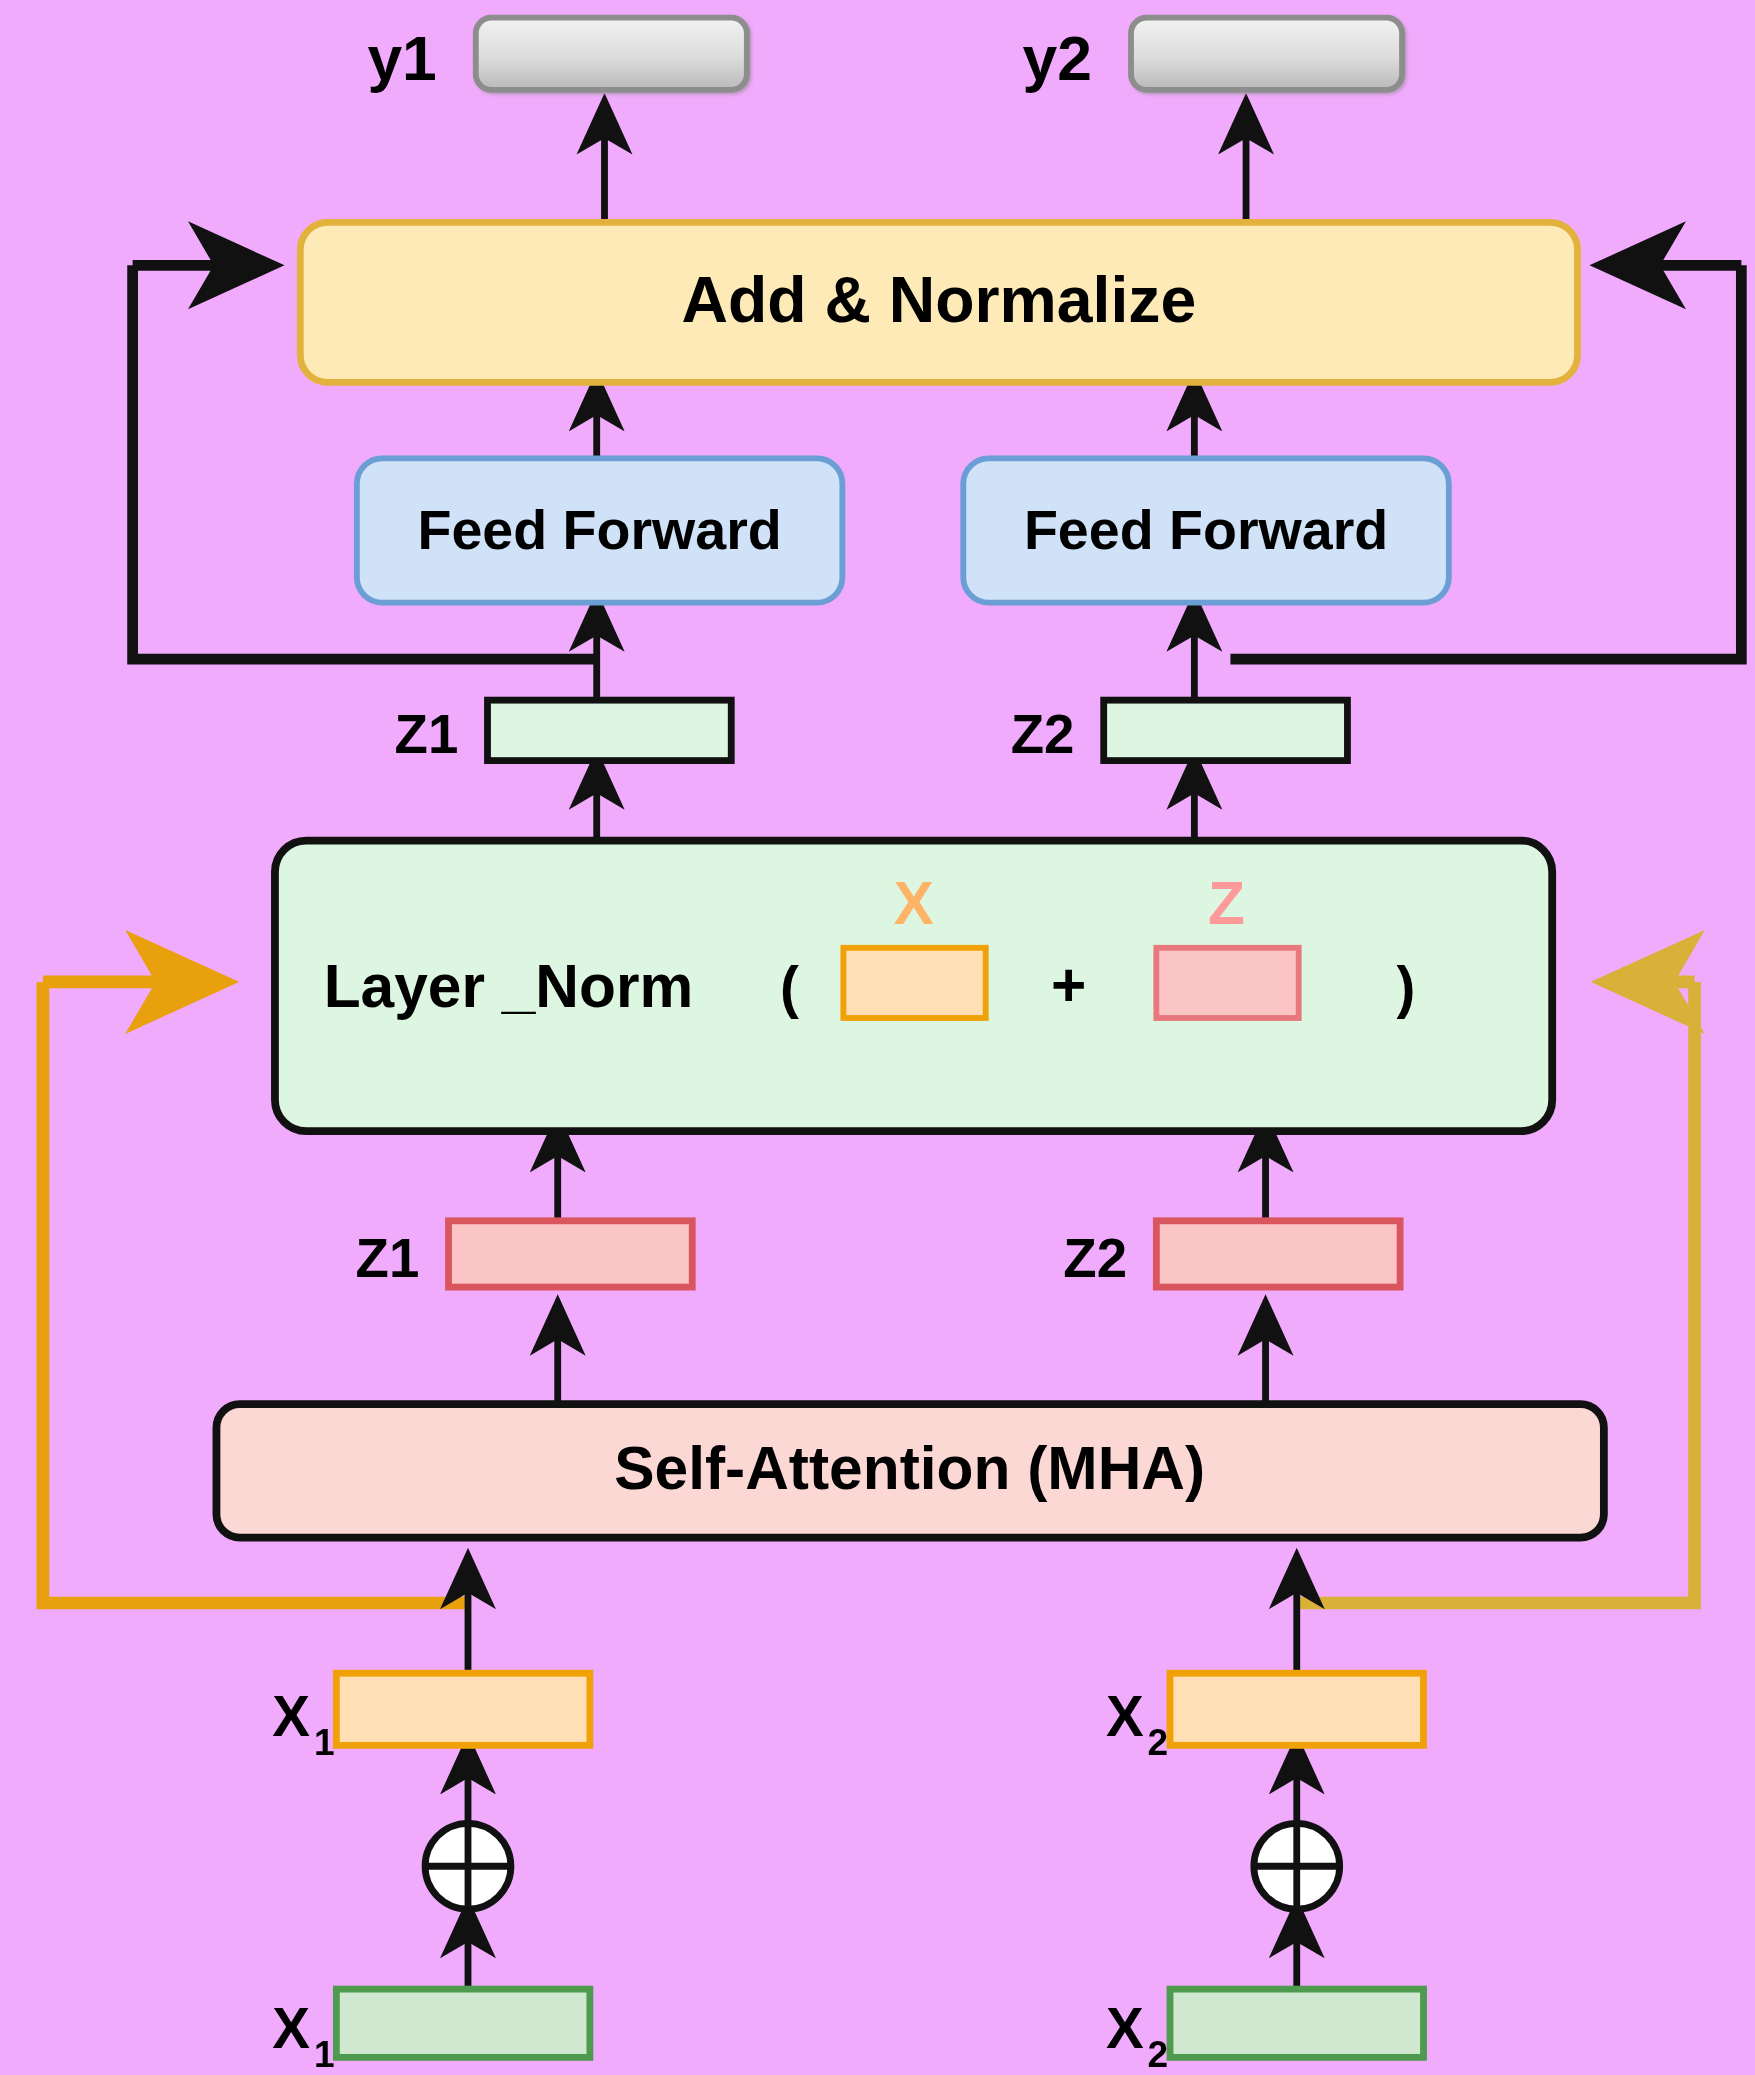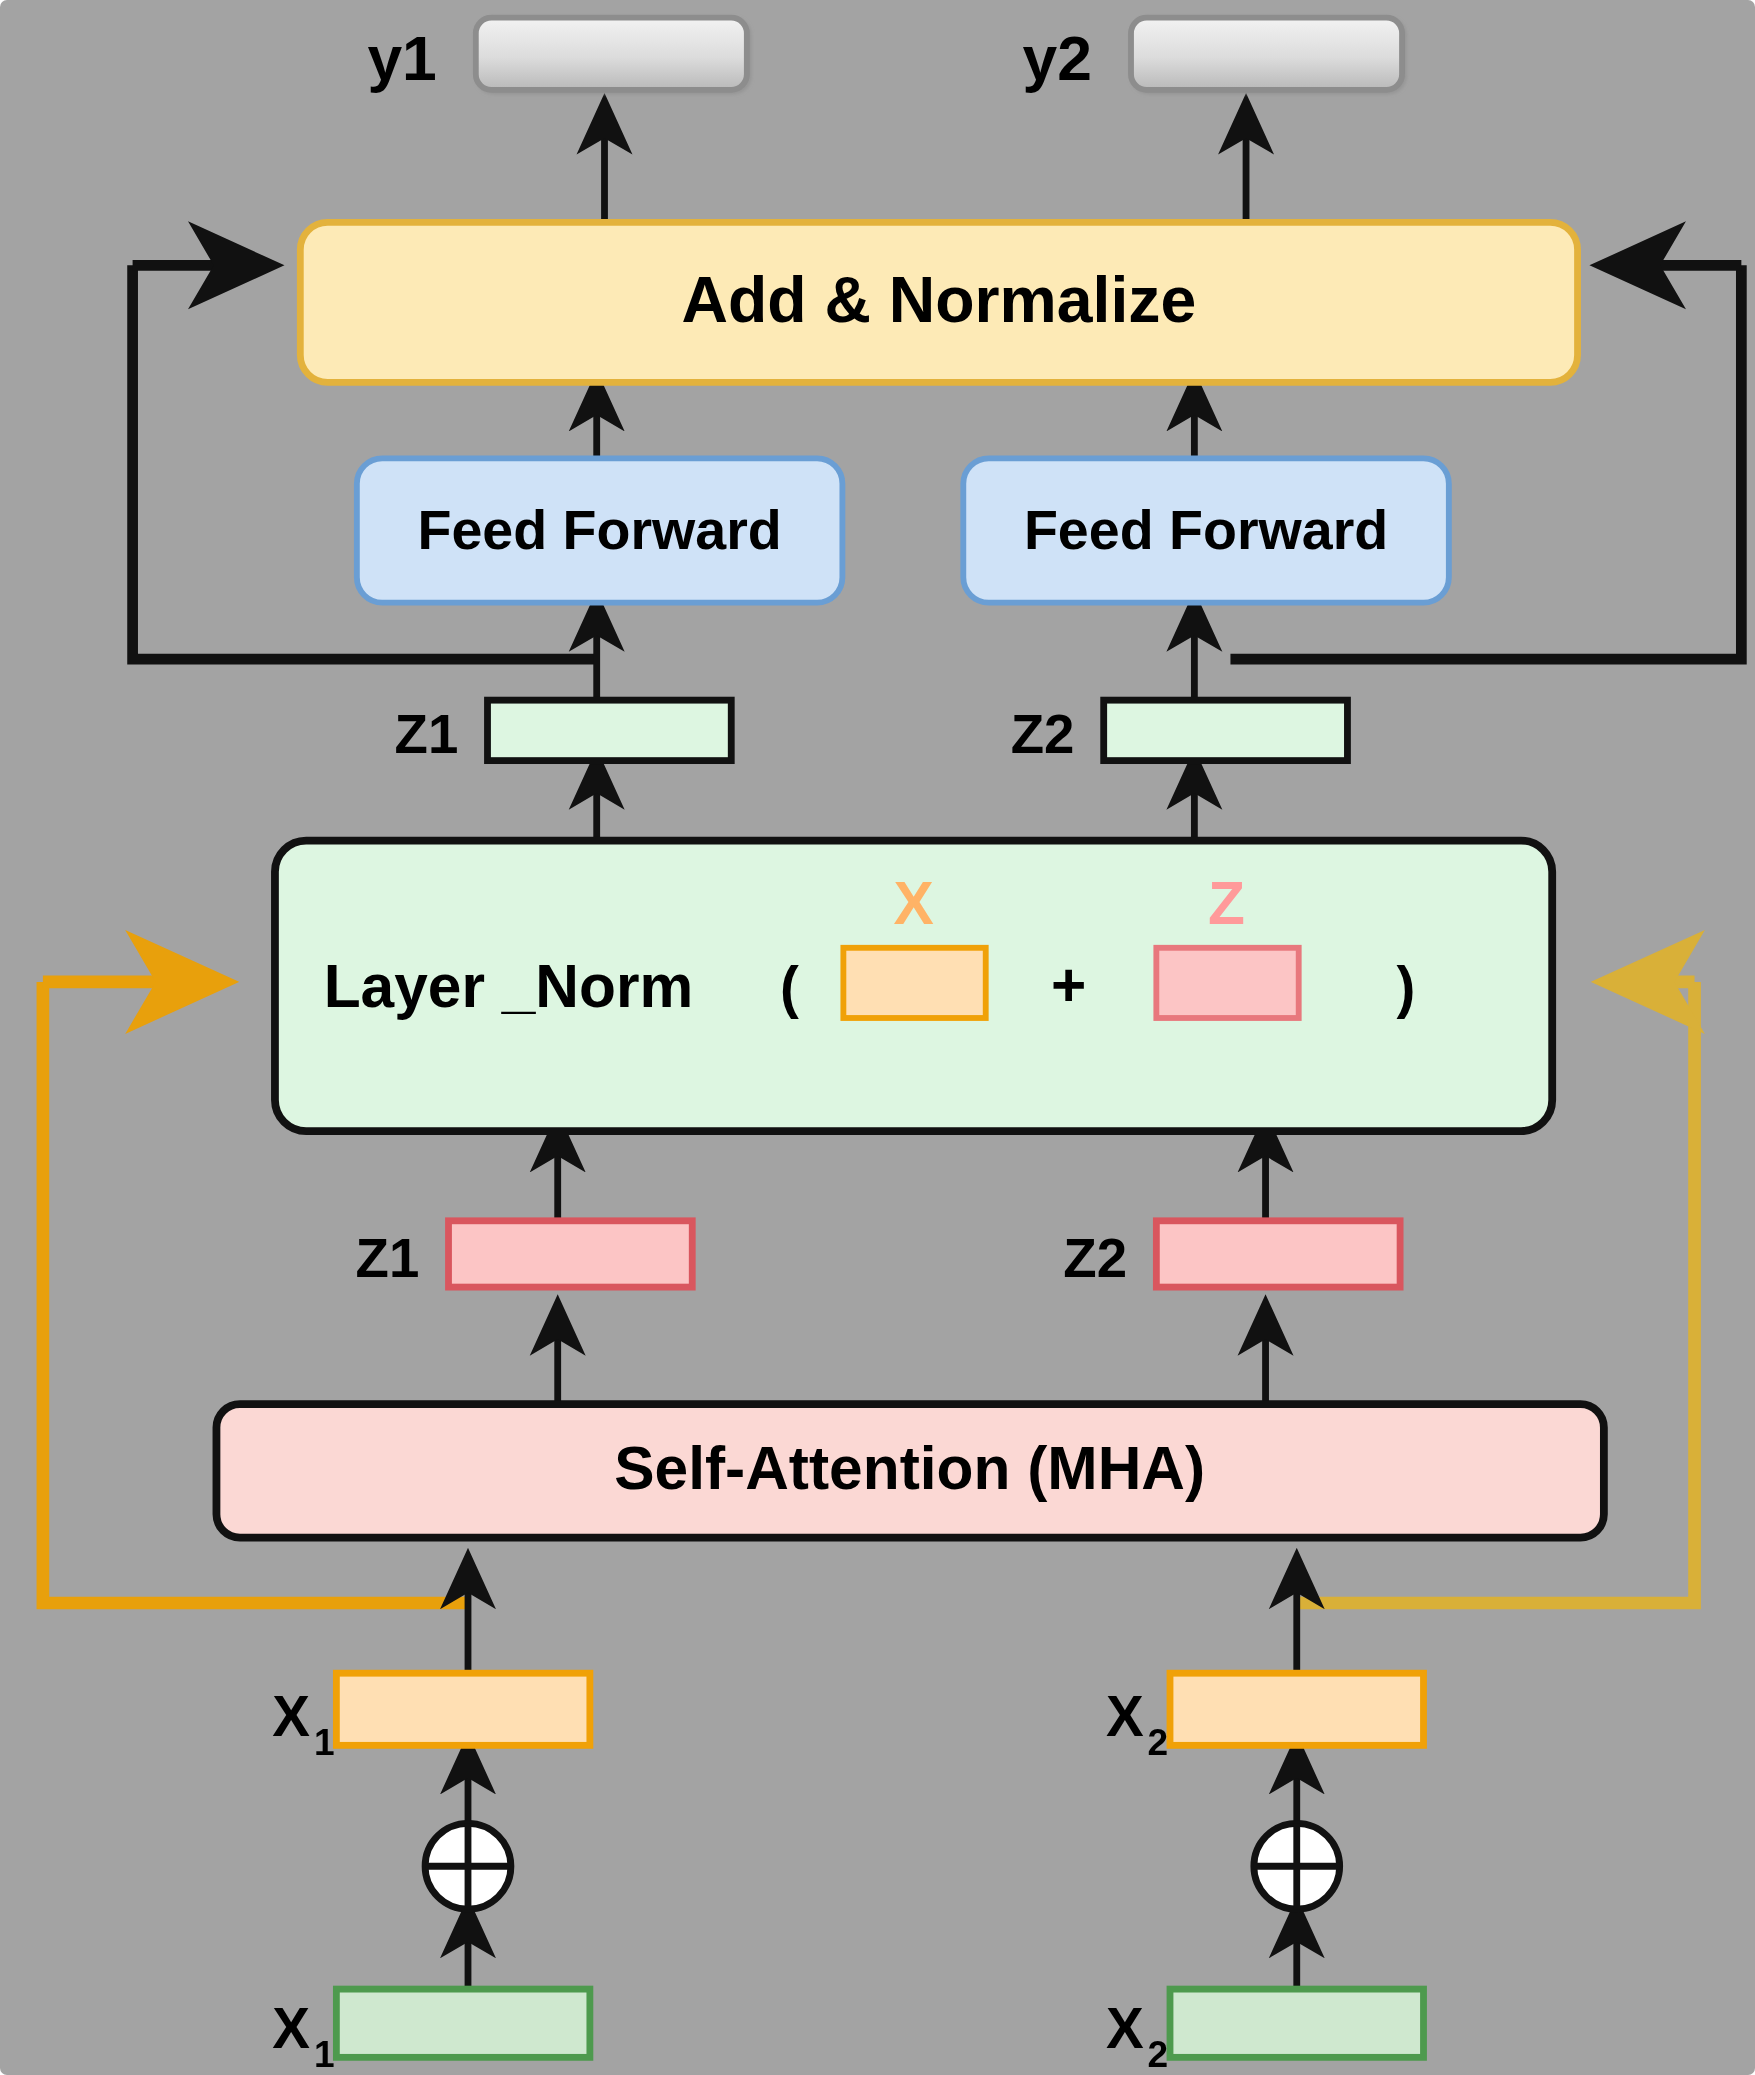--- a/index.html
+++ b/index.html
@@ -1,18 +1,18 @@
 <!DOCTYPE html>
 <html><head>
 <meta charset="utf-8">
 <style>
   html,body{margin:0;padding:0;background:#ffffff;}
   body{width:1755px;height:2075px;overflow:hidden;
        font-family:"Liberation Sans", sans-serif;}
-  #stage{position:relative;width:1755px;height:2075px;background:#a3a3a3;border-radius:7px;}
+  #stage{position:relative;width:1755px;height:2075px;background:#f0abfc;}
   svg{position:absolute;left:0;top:0;width:1755px;height:2075px;}
   .lbl{font-weight:bold;fill:#000;}
   .boxtext{font-weight:bold;fill:#000;}
 </style>
 </head>
 <body>
 
 <div id="stage">
 <svg viewBox="0 0 1800 2128" xmlns="http://www.w3.org/2000/svg">
   <defs>

